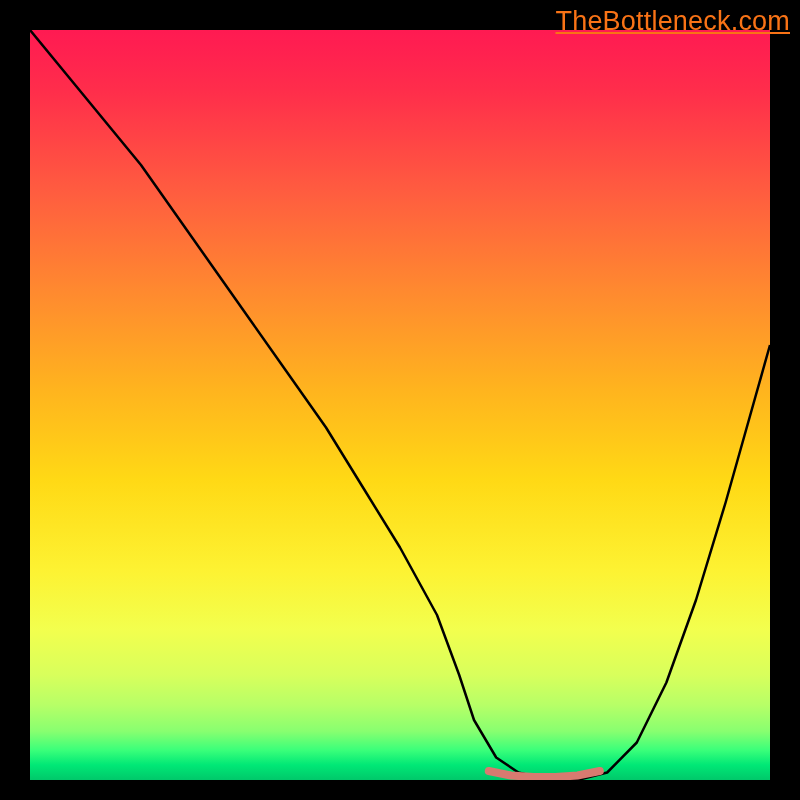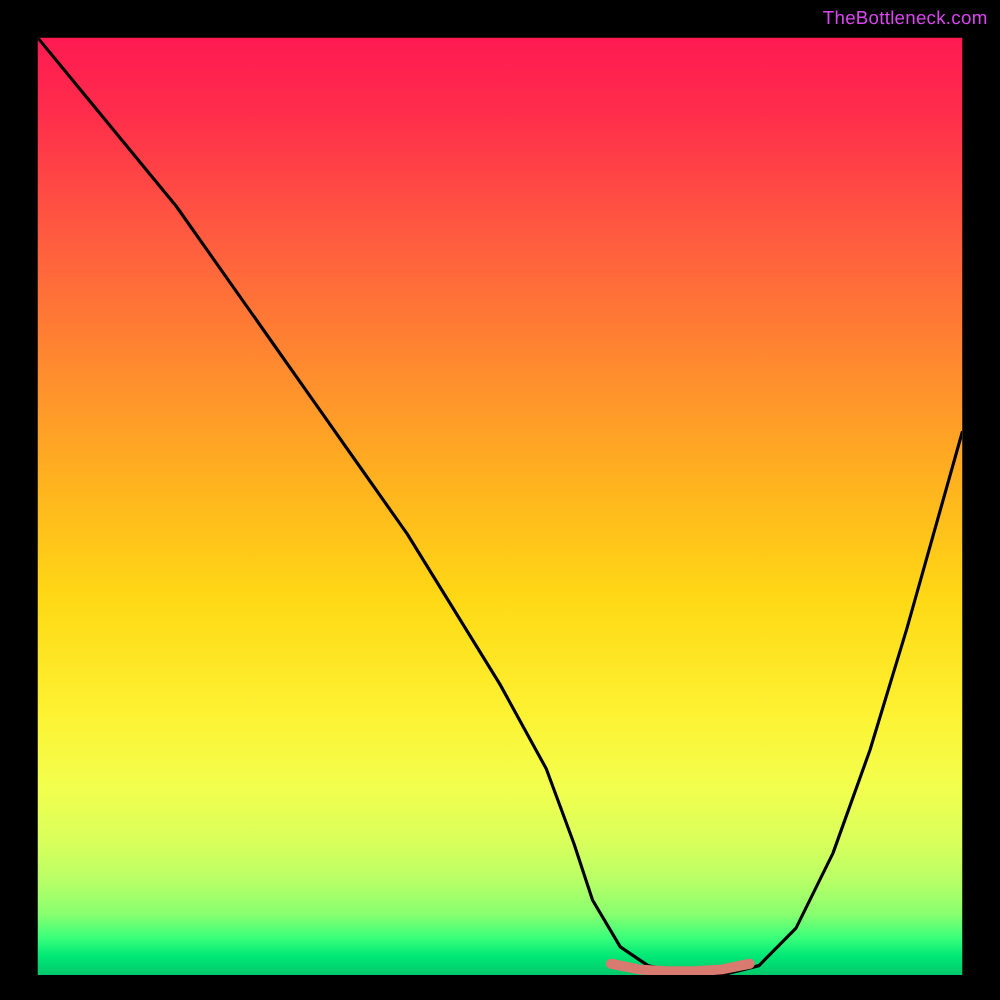--- a/index.html
+++ b/index.html
@@ -13,25 +13,26 @@
   }
   .frame {
     position: relative;
     width: 800px;
     height: 800px;
   }
   .watermark {
     position: absolute;
     top: 6px;
     right: 10px;
-    color: #d946ef;
-    font-size: 15px;
+    color: #f97316;
+    font-size: 27px;
     font-weight: 500;
     z-index: 20;
     letter-spacing: 0.2px;
+    text-decoration: underline;
   }
   .plot-area {
     position: absolute;
     left: 30px;
     top: 30px;
     width: 740px;
     height: 750px;
     overflow: hidden;
   }
   .gradient {

